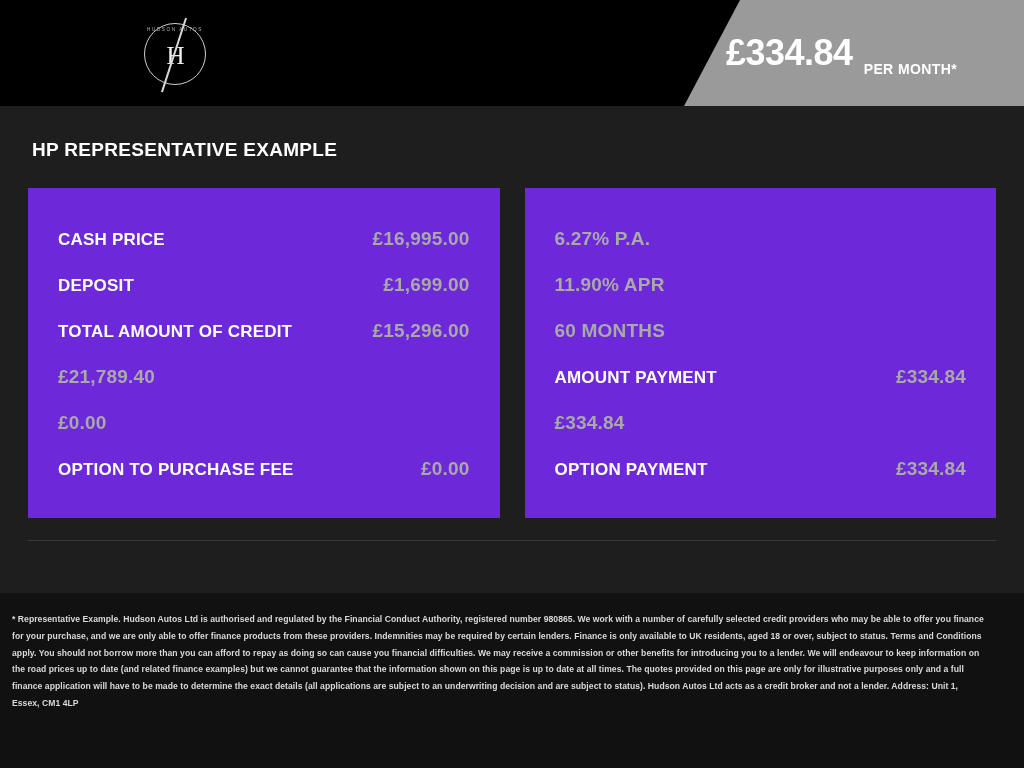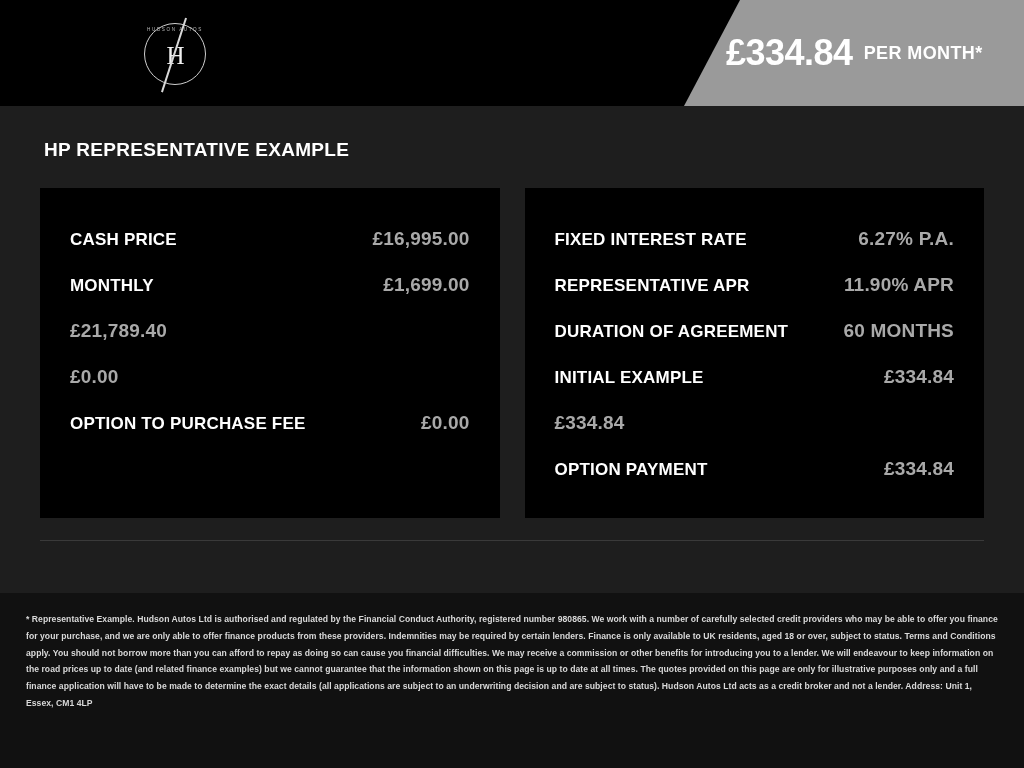--- a/index.html
+++ b/index.html
@@ -80,50 +80,50 @@
   .price-amount {
     font-family: "Liberation Sans", sans-serif;
     font-weight: bold;
     font-size: 36px;
     color: #ffffff;
     letter-spacing: -0.5px;
     line-height: 1;
   }
   .price-suffix {
     font-weight: bold;
-    font-size: 18px;
+    font-size: 14px;
     color: #ffffff;
     letter-spacing: 0.4px;
     margin-left: 11px;
     position: relative;
-    top: 0;
+    top: 16px;
   }
 
   
   .body-area {
     flex: 1 1 auto;
-    padding: 0 40px;
+    padding: 0 28px;
     position: relative;
   }
   .section-title {
     font-weight: bold;
     font-size: 19px;
     color: #ffffff;
     letter-spacing: 0.3px;
     margin: 33px 0 0 4px;
   }
 
   .cards {
     display: flex;
     gap: 25px;
     margin-top: 27px;
   }
   .card {
     flex: 1 1 0;
-    background: #000000;
+    background: #6d28d9;
     padding: 28px 30px 26px 30px;
   }
   .row {
     display: flex;
     align-items: baseline;
     justify-content: space-between;
     padding: 12px 0;
   }
   .row-label {
     font-weight: bold;
@@ -144,21 +144,21 @@
   
   .footer-sep {
     height: 1px;
     background: #3a3a3a;
     margin: 22px 0 0 0;
   }
   .footer {
     background: #111111;
     flex: 0 0 auto;
     min-height: 175px;
-    padding: 18px 24px 22px 26px;
+    padding: 18px 24px 22px 12px;
   }
   .footer p {
     font-size: 8.6px;
     line-height: 1.95;
     color: #d9d9d9;
     font-weight: bold;
     letter-spacing: 0.05px;
     max-width: 975px;
     text-align: left;
   }
@@ -186,50 +186,51 @@
     <div class="section-title">HP REPRESENTATIVE EXAMPLE</div>
 
     <div class="cards">
 
       <div class="card">
         <div class="row">
           <span class="row-label">CASH PRICE</span>
           <span class="row-value">£16,995.00</span>
         </div>
         <div class="row">
-          <span class="row-label">MONTHLY</span>
+          <span class="row-label">DEPOSIT</span>
           <span class="row-value">£1,699.00</span>
+        </div>
+        <div class="row">
+          <span class="row-label">TOTAL AMOUNT OF CREDIT</span>
+          <span class="row-value">£15,296.00</span>
         </div>
         <div class="row">
           <span class="row-value">£21,789.40</span>
         </div>
         <div class="row">
           <span class="row-value">£0.00</span>
         </div>
         <div class="row">
           <span class="row-label">OPTION TO PURCHASE FEE</span>
           <span class="row-value">£0.00</span>
         </div>
       </div>
 
       <div class="card">
         <div class="row">
-          <span class="row-label">FIXED INTEREST RATE</span>
           <span class="row-value">6.27% P.A.</span>
         </div>
         <div class="row">
-          <span class="row-label">REPRESENTATIVE APR</span>
           <span class="row-value">11.90% APR</span>
         </div>
         <div class="row">
-          <span class="row-label">DURATION OF AGREEMENT</span>
           <span class="row-value">60 MONTHS</span>
         </div>
         <div class="row">
-          <span class="row-label">INITIAL EXAMPLE</span>
+          <span class="row-label">AMOUNT PAYMENT</span>
           <span class="row-value">£334.84</span>
         </div>
         <div class="row">
           <span class="row-value">£334.84</span>
         </div>
         <div class="row">
           <span class="row-label">OPTION PAYMENT</span>
           <span class="row-value">£334.84</span>
         </div>
       </div>

